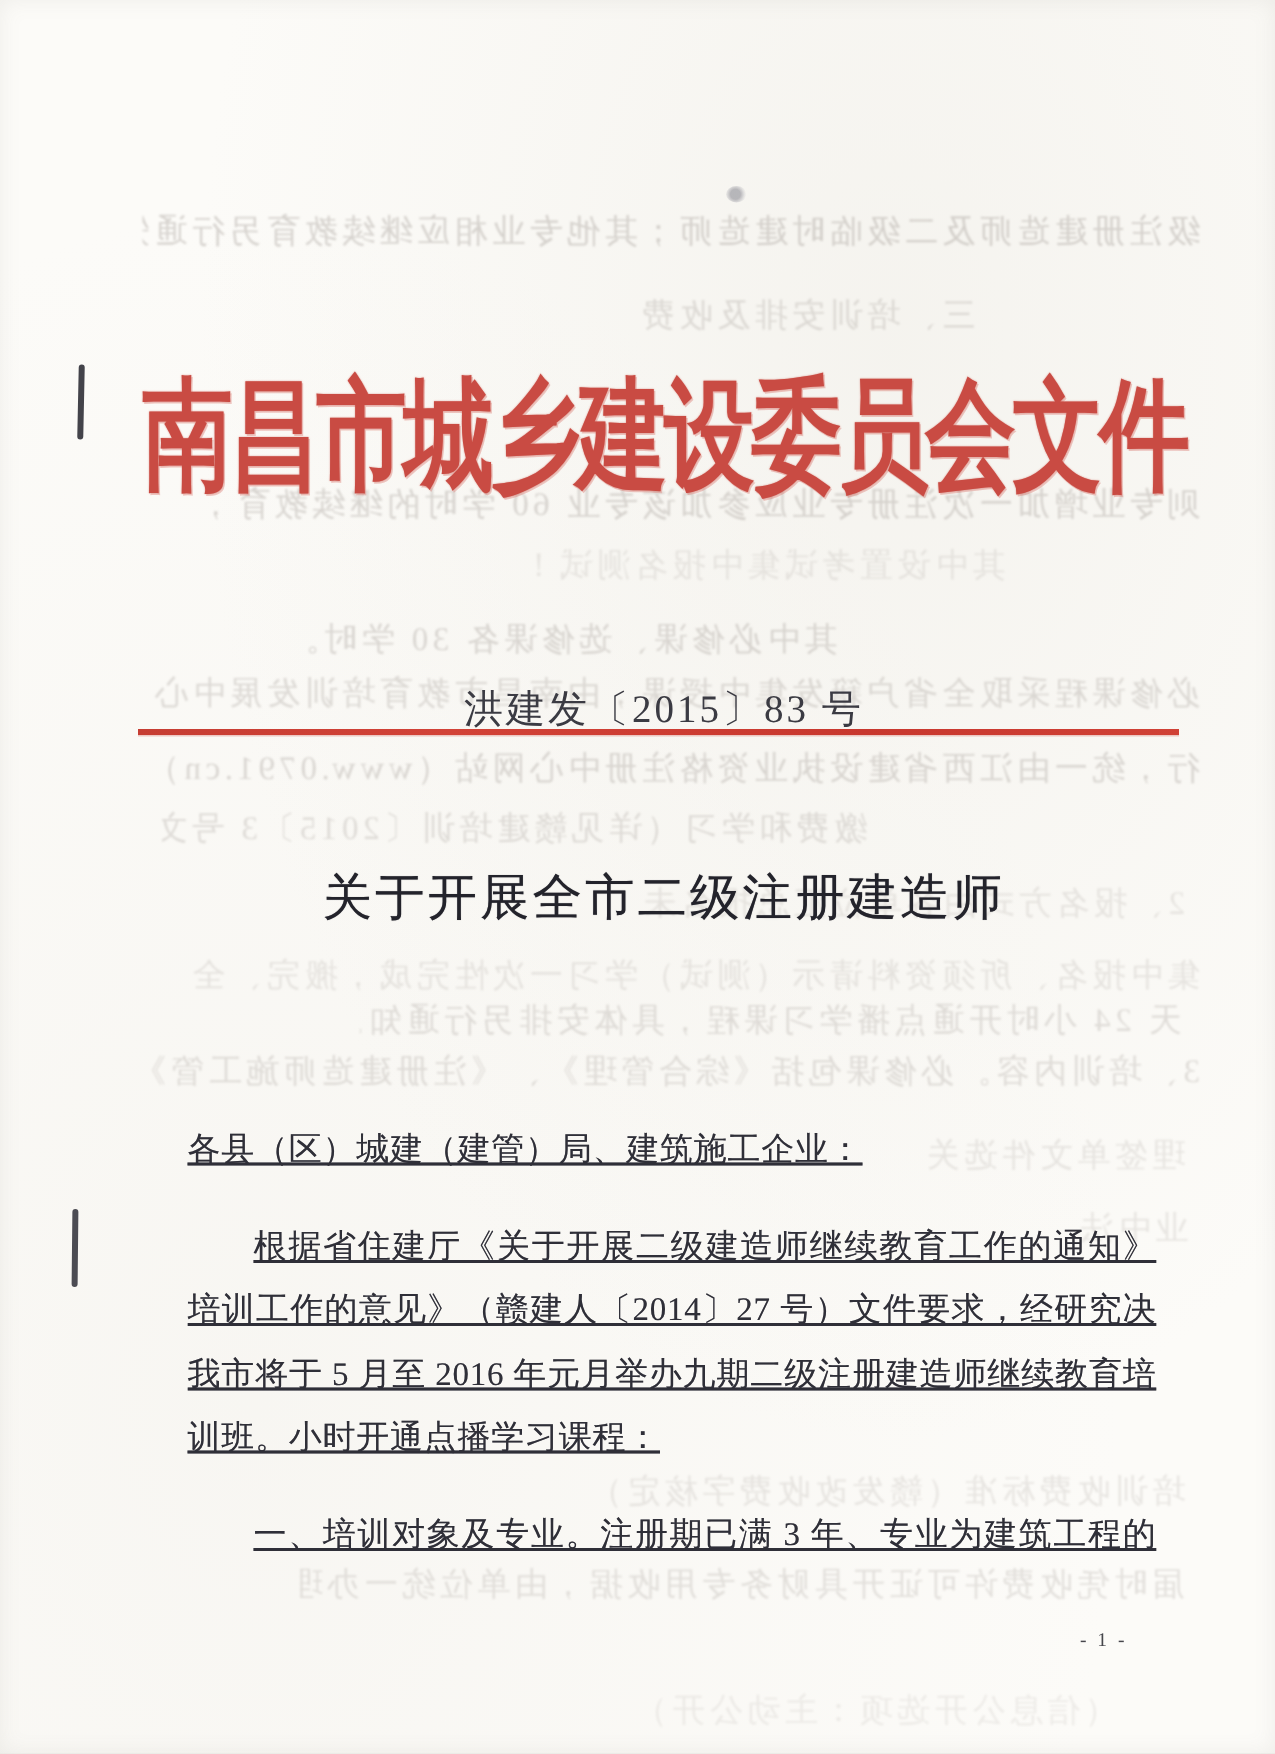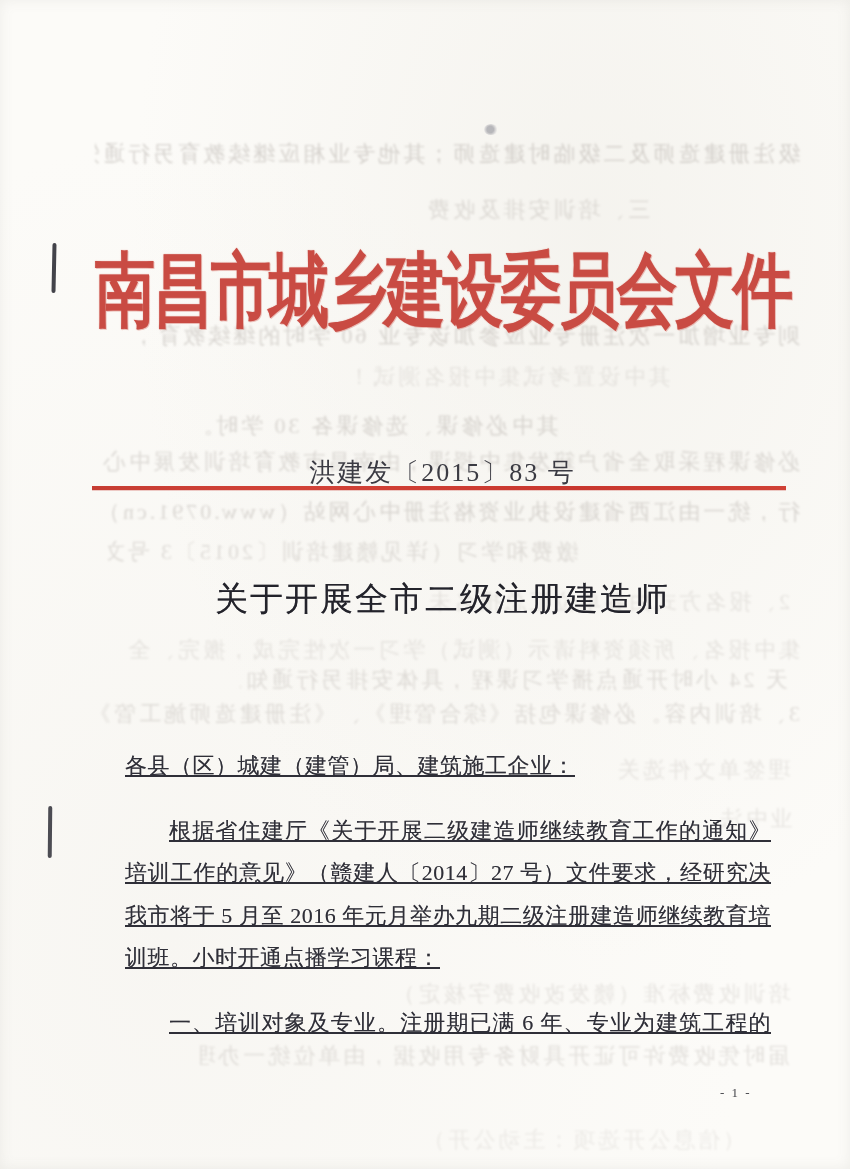--- a/index.html
+++ b/index.html
@@ -150,18 +150,18 @@
   <div class="doc-title">
     <div>关于开展全市二级注册建造师</div>
   </div>
 
   <div class="body-block">
     <div class="ln">各县（区）城建（建管）局、建筑施工企业：</div>
     <div class="ln indent just">根据省住建厅《关于开展二级建造师继续教育工作的通知》</div>
     <div class="ln just">培训工作的意见》（赣建人〔2014〕27 号）文件要求，经研究决定，</div>
     <div class="ln just">我市将于 5 月至 2016 年元月举办九期二级注册建造师继续教育培</div>
     <div class="ln">训班。小时开通点播学习课程：</div>
-    <div class="ln indent just">一、培训对象及专业。注册期已满 6 年、专业为建筑工程的</div>
+    <div class="ln indent just">一、培训对象及专业。注册期已满 3 年、专业为建筑工程的</div>
   </div>
 
   <div class="page-num">- 1 -</div>
 
 </div>
 
 </body></html>

